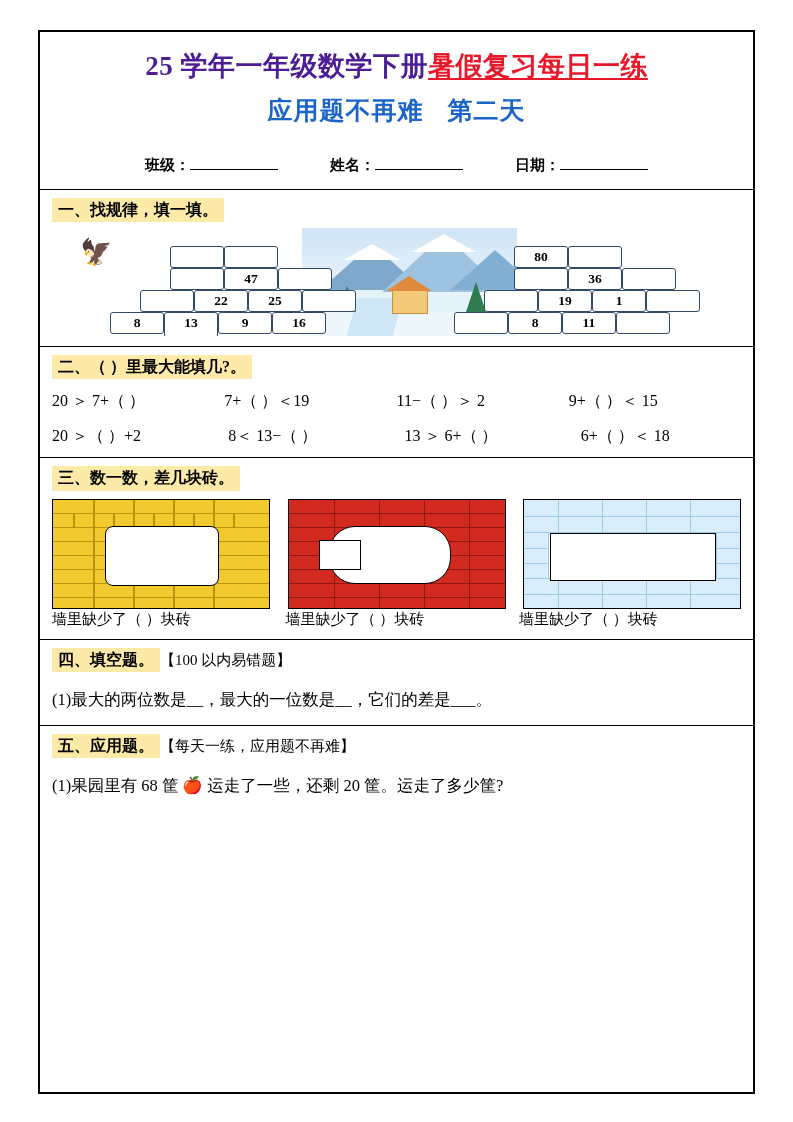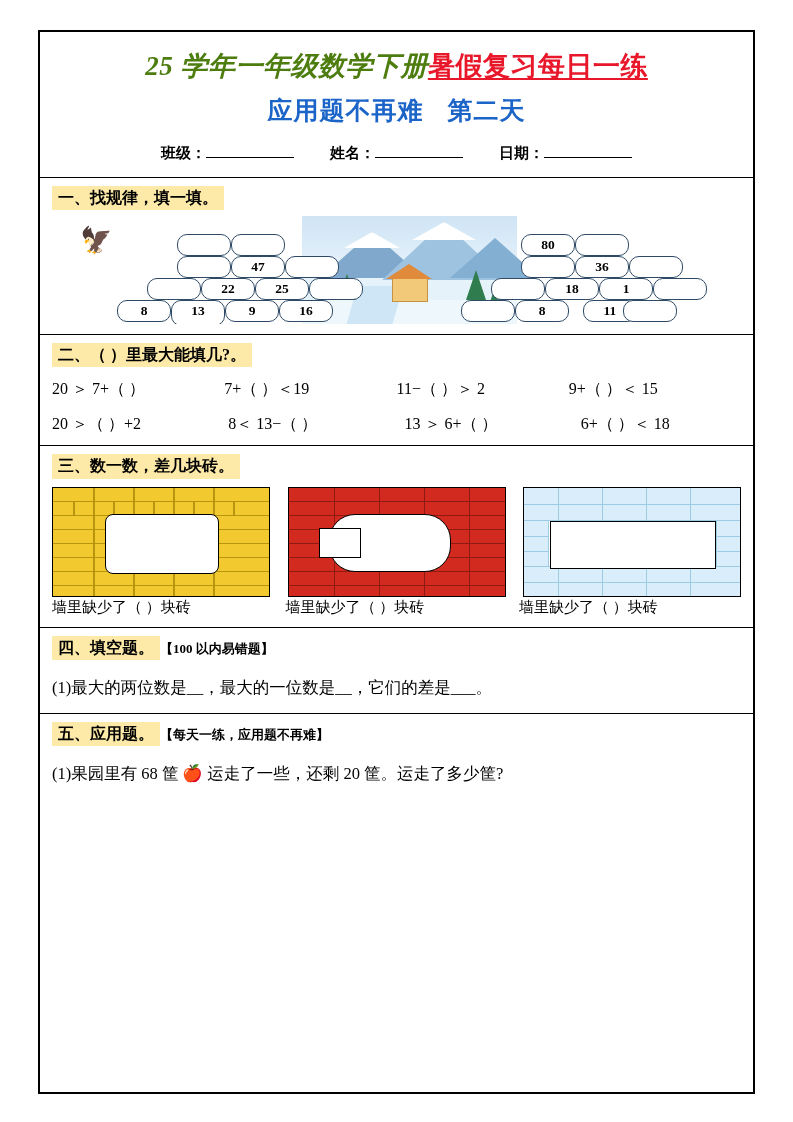--- a/index.html
+++ b/index.html
@@ -25,43 +25,43 @@
   }
   
   .title-row {
     text-align: center;
     margin-top: 16px;
     font-size: 27px;
     font-weight: bold;
     letter-spacing: 0.5px;
     white-space: nowrap;
   }
-  .title-black { color: #4d7c0f; font-style: italic; }
+  .title-black { color: #4c1d95; }
   .title-red {
     color: #e8172a;
     text-decoration: underline;
     text-underline-offset: 3px;
   }
   .subtitle {
     text-align: center;
     margin-top: 10px;
     font-size: 25px;
     font-weight: bold;
     color: #1b64c8;
     letter-spacing: 1px;
   }
   .subtitle .day { margin-left: 24px; }
 
   
   .info-line {
-    margin-top: 16px;
+    margin-top: 28px;
     font-size: 15px;
     display: flex;
     justify-content: center;
-    gap: 36px;
+    gap: 52px;
     font-weight: bold;
   }
   .info-item { white-space: nowrap; }
   .blank-ul {
     display: inline-block;
     border-bottom: 1px solid #000;
     width: 88px;
     height: 14px;
   }
 
@@ -74,21 +74,21 @@
   .sec-head {
     display: inline-block;
     background: #fde9a8;
     font-weight: bold;
     font-size: 16px;
     padding: 2px 6px 3px 6px;
     color: #000;
     line-height: 1.2;
   }
   .head-wrap { font-size: 16px; font-weight: bold; }
-  .head-note { font-weight: bold; font-size: 13px; }
+  .head-note { font-weight: normal; font-size: 15px; }
 
   
   .stair-wrap {
     position: relative;
     margin-top: 6px;
     height: 108px;
     width: 690px;
     overflow: hidden;
   }
   .scene {
@@ -172,29 +172,28 @@
     left: 28px; top: 12px;
     font-size: 26px;
     line-height: 1;
     color: #8a5a2b;
   }
   
   .blk {
     position: absolute;
     box-sizing: border-box;
     border: 1.3px solid #2f4a66;
-    border-radius: 10px;
+    border-radius: 3px;
     background: #ffffff;
     font-size: 13.5px;
     font-weight: bold;
     text-align: center;
     line-height: 20px;
     color: #000;
     font-family: "Liberation Serif", serif;
-    margin-left: 7px;
   }
 
   
   .expr-row {
     display: flex;
     margin-top: 12px;
     font-size: 16px;
   }
   .expr-row .e { flex: 1; white-space: nowrap; }
   .expr-row.second { margin-top: 14px; gap: 16px; }
@@ -312,27 +311,27 @@
           <div class="blk" style="left:220px; top:84px; width:54px; height:22px;">16</div>
 
           <div class="blk" style="left:462px; top:18px; width:54px; height:22px;">80</div>
           <div class="blk" style="left:516px; top:18px; width:54px; height:22px;"></div>
 
           <div class="blk" style="left:462px; top:40px; width:54px; height:22px;"></div>
           <div class="blk" style="left:516px; top:40px; width:54px; height:22px;">36</div>
           <div class="blk" style="left:570px; top:40px; width:54px; height:22px;"></div>
 
           <div class="blk" style="left:432px; top:62px; width:54px; height:22px;"></div>
-          <div class="blk" style="left:486px; top:62px; width:54px; height:22px;">18</div>
+          <div class="blk" style="left:486px; top:62px; width:54px; height:22px;">19</div>
           <div class="blk" style="left:540px; top:62px; width:54px; height:22px;">1</div>
           <div class="blk" style="left:594px; top:62px; width:54px; height:22px;"></div>
 
           <div class="blk" style="left:402px; top:84px; width:54px; height:22px;"></div>
           <div class="blk" style="left:456px; top:84px; width:54px; height:22px;">8</div>
-          <div class="blk" style="left:524px; top:84px; width:54px; height:22px;">11</div>
+          <div class="blk" style="left:510px; top:84px; width:54px; height:22px;">11</div>
           <div class="blk" style="left:564px; top:84px; width:54px; height:22px;"></div>
         </div>
       </div>
     </div>
   </div>
 
   <div class="sec">
     <div class="sec-inner">
       <span class="sec-head">二、（ ）里最大能填几?。</span>
 

